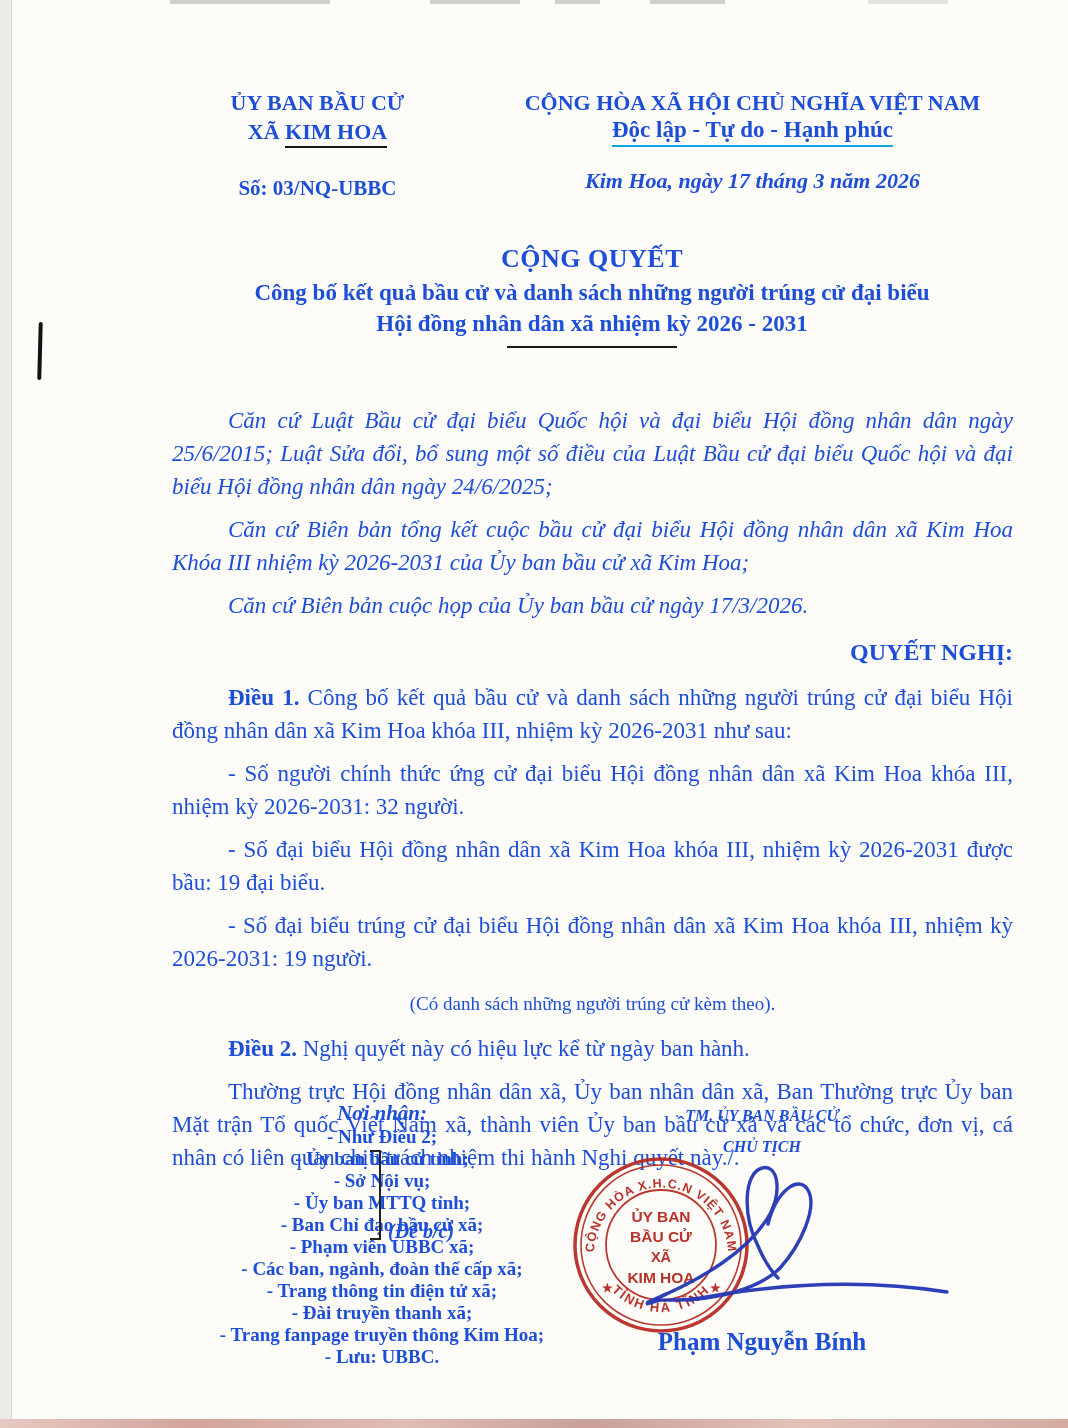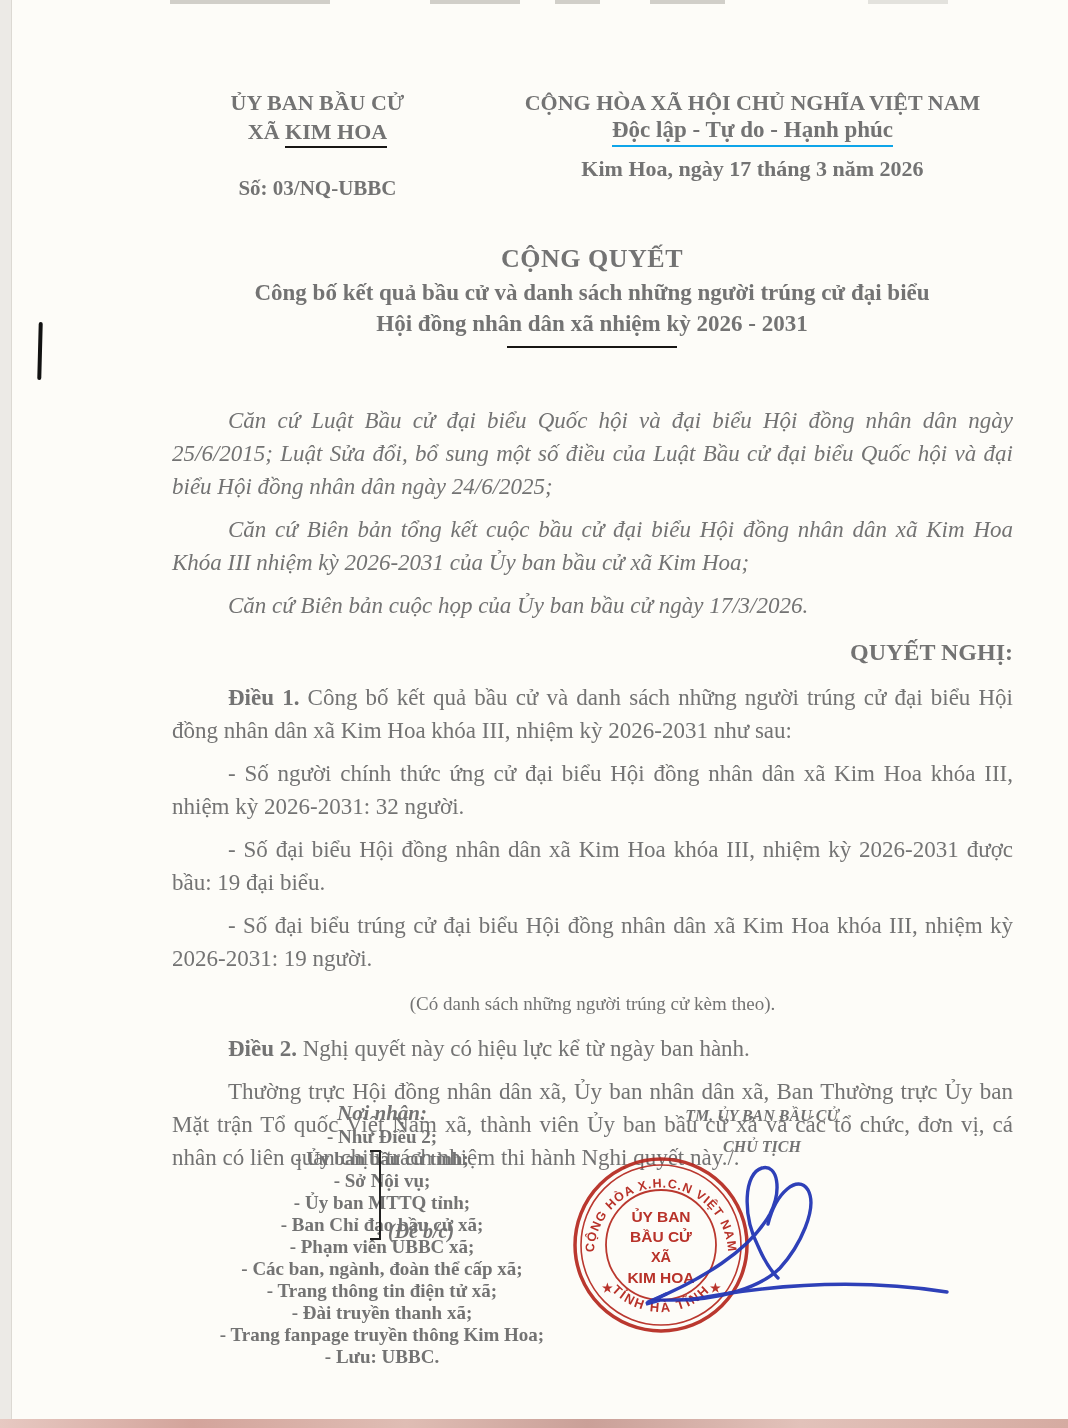--- a/index.html
+++ b/index.html
@@ -1,36 +1,36 @@
 <!DOCTYPE html>
 <html><head>
 <meta charset="utf-8">
 <style>
   html,body{margin:0;padding:0;}
   .page{
     position:relative; width:1068px; height:1428px;
     background:#fdfcf8; overflow:hidden;
-    font-family:"Liberation Serif", serif; color:#737373;
+    font-family:"Liberation Serif", serif; color:#1d4ed8;
   }
   
   .edge-left{position:absolute;left:0;top:0;width:11px;height:1428px;background:#eceae6;border-right:1px solid #dcd9d3;}
   .edge-bottom{position:absolute;left:0;bottom:0;width:1068px;height:9px;
     background:linear-gradient(90deg,#e7c9c2 0%,#d3a49b 18%,#dfbdb4 38%,#caa098 55%,#e2c2ba 75%,#d5aba1 100%);}
   .edge-top-seg{position:absolute;top:0;height:4px;background:#c9c7c1;opacity:.85;}
   .ink-mark{position:absolute;left:38px;top:322px;width:4px;height:58px;background:#121212;border-radius:2px;transform:rotate(1.5deg);}
   
   .header{position:absolute;top:88px;left:150px;width:870px;display:flex;}
   .hdr-left{width:335px;text-align:center;}
   .hdr-right{flex:1;text-align:center;}
   .org{font-weight:bold;font-size:22px;line-height:29px;}
   .org-name{border-bottom:2px solid #181614;padding-bottom:2px;}
   .doc-no{margin-top:30px;font-size:21px;font-weight:600;}
   .national{font-weight:bold;font-size:22px;line-height:29px;}
   .motto{font-weight:bold;font-size:23px;display:inline-block;border-bottom:2px solid #0ea5e9;padding-bottom:2px;}
-  .place-date{margin-top:9px;font-size:22px;font-weight:bold;}
+  .place-date{margin-top:21px;font-size:22px;font-weight:bold;font-style:italic;}
   
   .title-block{position:absolute;top:244px;left:172px;width:840px;text-align:center;}
   .doc-type{font-size:26px;font-weight:bold;letter-spacing:.5px;}
   .subject{font-size:23px;font-weight:bold;line-height:31px;margin-top:3px;}
   .title-rule{width:170px;height:0;border-bottom:2.5px solid #181614;margin:7px auto 0 auto;}
   .authority{font-size:24px;font-weight:bold;margin-top:22px;}
   
   .content{position:absolute;top:404px;left:172px;width:841px;}
   .para{font-size:23px;line-height:33px;text-align:justify;text-indent:56px;margin:0 0 10px 0;}
   .para.it{font-style:italic;}
@@ -153,16 +153,17 @@
       </svg>
 
       <svg class="signature" width="380" height="195" viewBox="0 0 380 195">
         <g fill="none" stroke="#2336b5" stroke-width="3.4" stroke-linecap="round" opacity="0.95">
           <path d="M 46,150 C 100,128 148,98 168,62 C 180,38 176,12 160,16 C 142,21 140,62 156,94 C 162,108 168,118 176,126"></path>
           <path d="M 166,72 C 174,40 196,22 206,38 C 216,56 198,94 178,116 C 160,134 120,150 58,148 L 44,152 L 64,142"></path>
           <path d="M 88,148 C 170,132 255,126 345,140"></path>
         </g>
       </svg>
 
+      <div class="sig-name">Phạm Nguyễn Bính</div>
     </div>
   </div>
 
 </div>
 
 </body></html>

